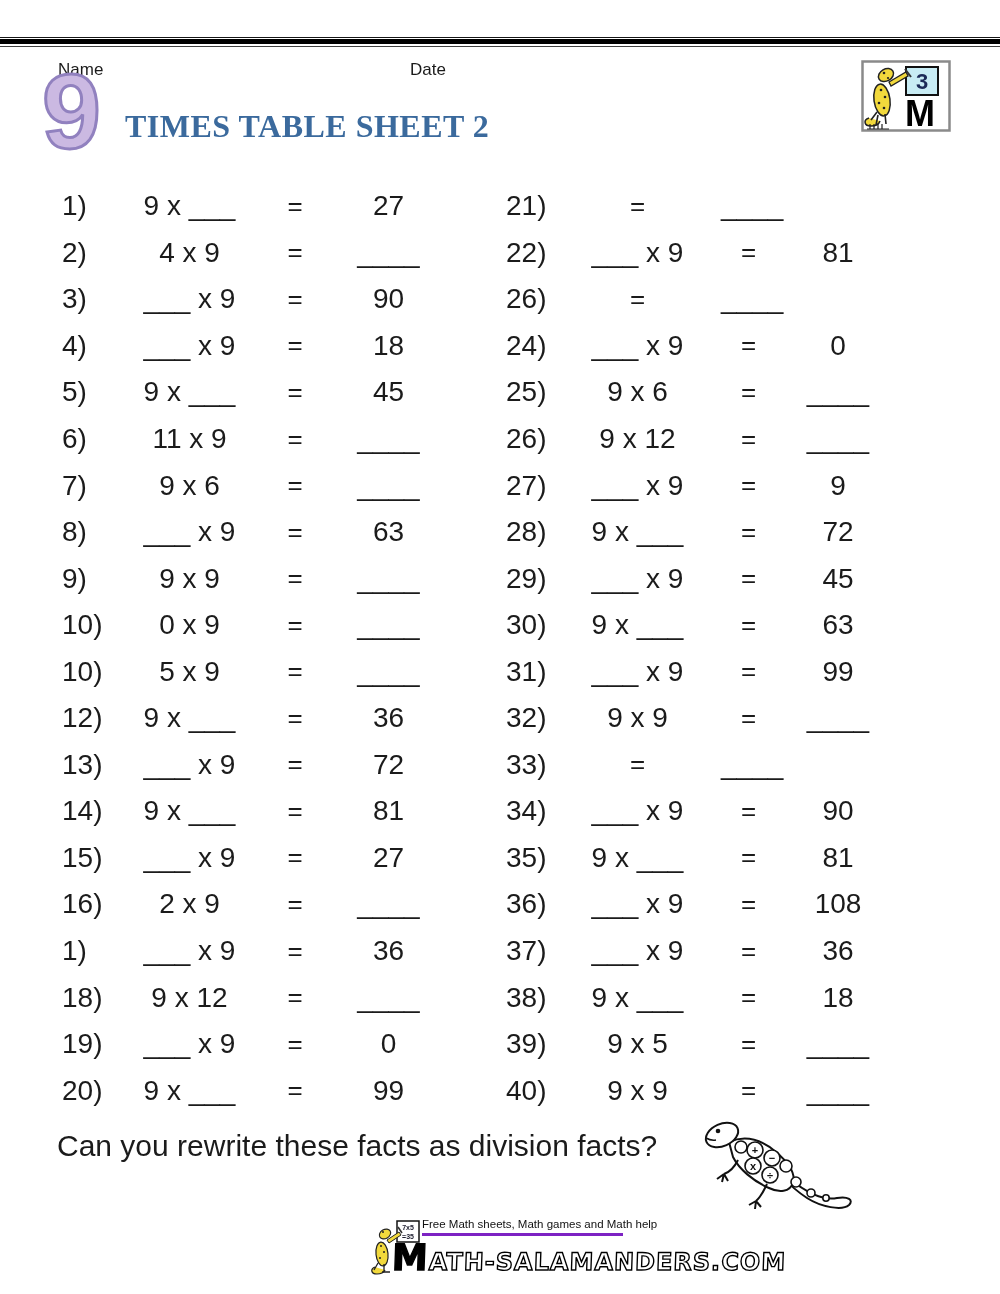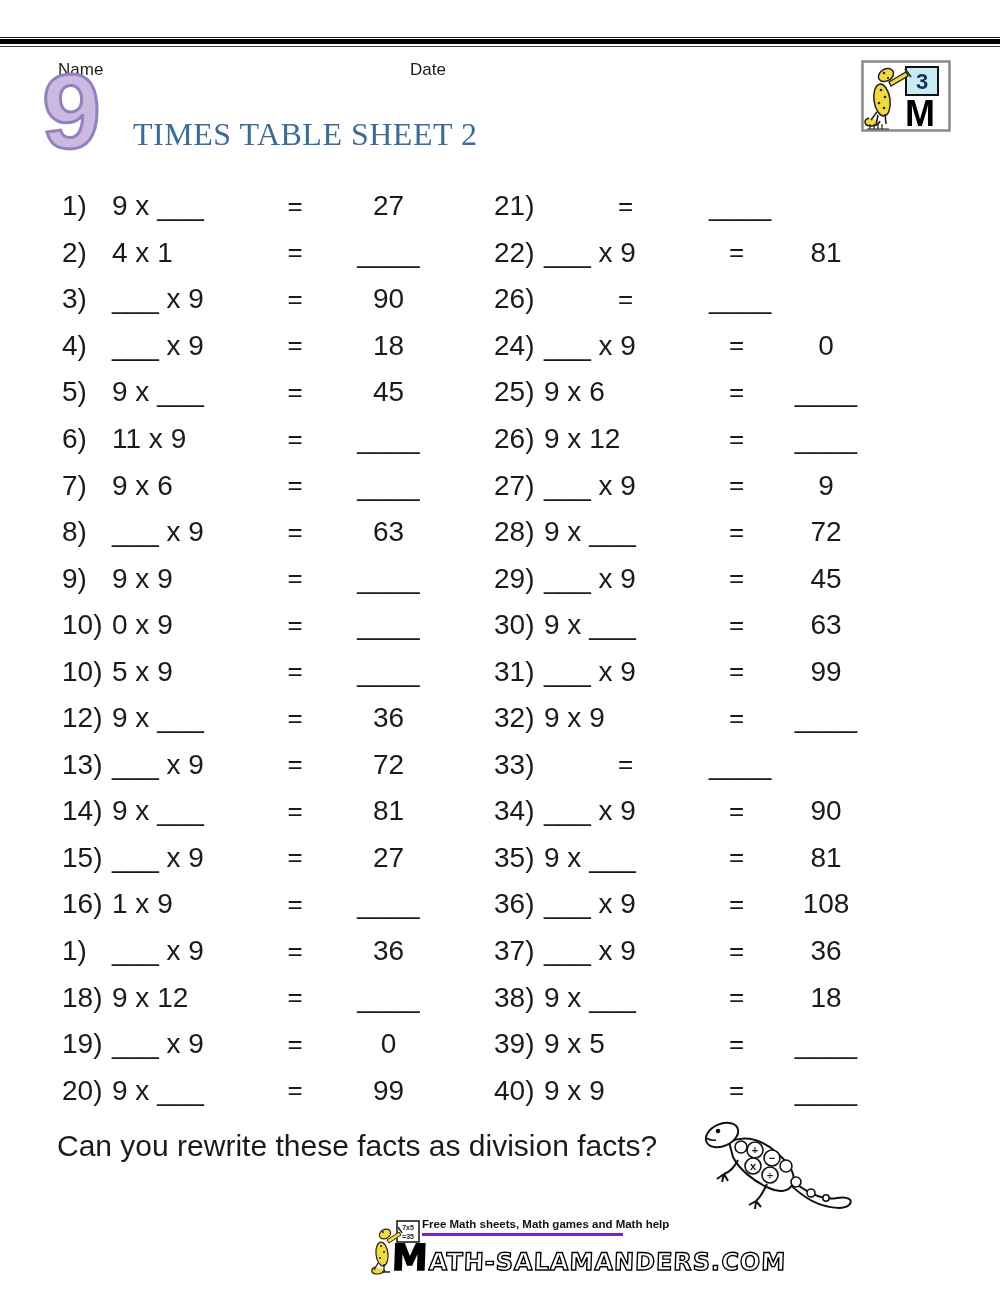--- a/index.html
+++ b/index.html
@@ -13,42 +13,42 @@
     background:linear-gradient(#161616 0 1px,#ffffff 1px 2px,#000 2px 7px,#ffffff 7px 9px,#3f3f3f 9px 10px);
   }
   
   .name-label{position:absolute;left:58px;top:60px;font-size:17px;}
   .date-label{position:absolute;left:410px;top:60px;font-size:17px;}
   .big-nine{
     position:absolute;left:42px;top:58px;font-size:106px;line-height:1;font-weight:bold;
     color:#cbb9e2;-webkit-text-stroke:3px #9181bf;letter-spacing:0;
   }
   .sheet-title{
-    position:absolute;left:121px;top:104px;margin:12px;
-    font-family:"Liberation Serif","DejaVu Serif",serif;font-weight:400;
+    position:absolute;left:121px;top:104px;margin:4px;
+    font-family:"Liberation Serif","DejaVu Serif",serif;font-weight:700;
     font-size:32px;color:#3b6a9d;letter-spacing:.5px;white-space:nowrap;
   }
   .badge{position:absolute;left:861px;top:60px;}
   
   .col{position:absolute;top:183px;width:390px;}
   .col-left{left:62px;}
-  .col-right{left:494px;}
+  .col-right{left:506px;}
   .prow{height:46.55px;display:grid;align-items:center;font-size:28px;white-space:nowrap;}
   .col-left  .prow{grid-template-columns:50px 155px 56px 1fr;}
   .col-right .prow{grid-template-columns:50px 163px 59px 1fr;}
   .pnum{text-align:left;}
-  .pexpr{text-align:left;}
+  .pexpr{text-align:center;}
   .peq{text-align:center;font-size:26px;}
   .pans{text-align:center;padding-left:2px;}
   
   .question{position:absolute;left:57px;top:1129px;font-size:30px;}
   .gecko{position:absolute;left:693px;top:1114px;}
   .footer{position:absolute;left:370px;top:1218px;width:280px;}
   .footer-salamander{position:absolute;left:0;top:2px;}
-  .tagline{margin-left:52px;font-size:11.5px;font-weight:bold;color:#111;white-space:nowrap;text-align:right;}
+  .tagline{margin-left:52px;font-size:11.5px;font-weight:normal;color:#111;white-space:nowrap;text-align:right;}
   .purple-rule{margin-left:52px;margin-top:3px;width:201px;height:3px;background:#7d22c3;}
   .wordmark{
     margin-left:22px;margin-top:1px;font-size:24px;font-weight:bold;letter-spacing:1px;
     color:#ffffff;-webkit-text-stroke:1.4px #000;white-space:nowrap;
     font-family:"DejaVu Sans",sans-serif;transform:skewX(-2deg);
   }
   .wordmark::first-letter{font-size:36px;color:#000;-webkit-text-stroke:1.4px #000;}
   svg text{font-family:"Liberation Sans",sans-serif;}
 </style>
 </head>
@@ -89,21 +89,21 @@
 <section>
   <div class="col col-left" id="col-left">
       <div class="prow">
         <span class="pnum">1)</span>
         <span class="pexpr">9 x ___</span>
         <span class="peq">=</span>
         <span class="pans">27</span>
       </div>
       <div class="prow">
         <span class="pnum">2)</span>
-        <span class="pexpr">4 x 1</span>
+        <span class="pexpr">4 x 9</span>
         <span class="peq">=</span>
         <span class="pans">____</span>
       </div>
       <div class="prow">
         <span class="pnum">3)</span>
         <span class="pexpr">___ x 9</span>
         <span class="peq">=</span>
         <span class="pans">90</span>
       </div>
       <div class="prow">
@@ -173,21 +173,21 @@
         <span class="pans">81</span>
       </div>
       <div class="prow">
         <span class="pnum">15)</span>
         <span class="pexpr">___ x 9</span>
         <span class="peq">=</span>
         <span class="pans">27</span>
       </div>
       <div class="prow">
         <span class="pnum">16)</span>
-        <span class="pexpr">1 x 9</span>
+        <span class="pexpr">2 x 9</span>
         <span class="peq">=</span>
         <span class="pans">____</span>
       </div>
       <div class="prow">
         <span class="pnum">1)</span>
         <span class="pexpr">___ x 9</span>
         <span class="peq">=</span>
         <span class="pans">36</span>
       </div>
       <div class="prow">

